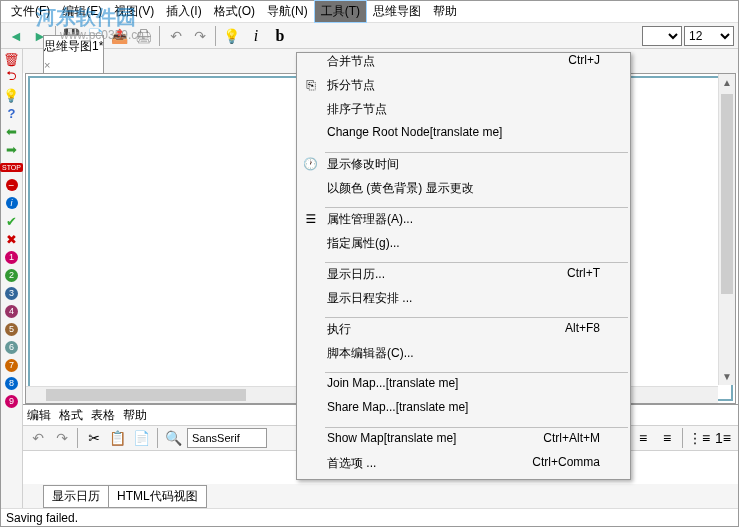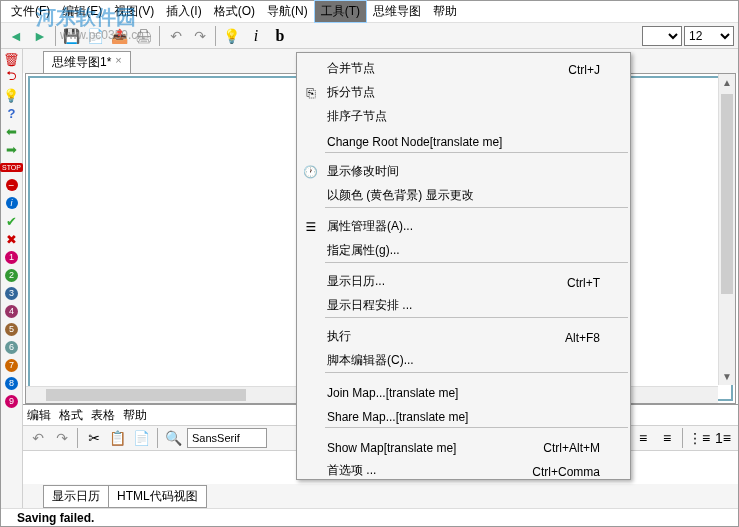--- a/index.html
+++ b/index.html
@@ -17,35 +17,35 @@
 .menu-item.active { background: #737373; border: 1px solid #99d1ff; }
 .toolbar { height: 26px; display: flex; align-items: center; padding: 0 4px; background: #f5f5f5; border-bottom: 1px solid #d0d0d0; gap: 2px; }
 .tb-btn { width: 22px; height: 22px; display: flex; align-items: center; justify-content: center; font-size: 14px; }
 .tb-sep { width: 2px; height: 20px; border-left: 1px solid #aaa; margin: 0 2px; }
 .tb-select { height: 20px; border: 1px solid #7a7a7a; background: #fff; font-size: 12px; }
 .content { flex: 1; display: flex; min-height: 0; }
 .left-icons { width: 22px; background: #f5f5f5; border-right: 1px solid #d0d0d0; display: flex; flex-direction: column; align-items: center; padding-top: 2px; gap: 2px; }
 .left-icons .ic { width: 16px; height: 16px; display: flex; align-items: center; justify-content: center; font-size: 13px; }
 .main { flex: 1; display: flex; flex-direction: column; min-width: 0; }
 .tab-row { height: 24px; display: flex; align-items: flex-end; background: #f5f5f5; padding-left: 20px; }
-.tab { background: #fff; border: 1px solid #999; border-bottom: none; padding: 2px 8px; font-size: 12px; display: flex; gap: 4px; }
+.tab { background: #fff; border: 1px solid #999; border-bottom: none; padding: 2px 0; font-size: 12px; display: flex; gap: 4px; flex-direction: column; }
 .tab .close { font-size: 11px; color: #888; }
 .canvas-area { flex: 1; background: #fff; border: 1px solid #999; margin: 0 2px; position: relative; overflow: hidden; }
 .canvas-inner { position: absolute; inset: 2px; border: 2px solid #7ab; background: #fff; }
 .node-hint { position: absolute; left: 310px; top: 145px; width: 30px; height: 30px; border: 1px solid #999; border-radius: 50% 0 0 50%; background: #eee; }
 .bottom-panel { height: 80px; border-top: 1px solid #999; display: flex; flex-direction: column; }
 .bp-menu { height: 20px; display: flex; align-items: center; padding: 0 4px; gap: 8px; font-size: 12px; }
 .bp-toolbar { height: 26px; display: flex; align-items: center; padding: 0 4px; gap: 2px; background: #f5f5f5; border-top: 1px solid #d0d0d0; border-bottom: 1px solid #d0d0d0; }
 .bp-toolbar .font-box { width: 80px; height: 20px; border: 1px solid #999; background: #fff; font-size: 11px; padding: 0 4px; display: flex; align-items: center; }
 .bp-content { flex: 1; background: #fff; }
 .bottom-tabs { height: 24px; display: flex; align-items: center; padding-left: 20px; background: #f5f5f5; }
 .btab { border: 1px solid #999; padding: 2px 8px; font-size: 12px; background: #fff; margin-right: -1px; }
-.statusbar { height: 18px; background: #fff; font-size: 12px; padding: 0 16px; display: flex; align-items: center; border-top: 1px solid #ddd; font-weight: bold; }
+.statusbar { height: 18px; background: #fff; font-size: 12px; padding: 0 5px; display: flex; align-items: center; border-top: 1px solid #ddd; }
 .dropdown { position: absolute; left: 296px; top: 52px; width: 335px; background: #f5f5f5; border: 1px solid #999; box-shadow: 2px 2px 4px rgba(0,0,0,0.3); z-index: 200; }
-.dd-item { height: 24px; display: flex; align-items: flex-end; padding: 0 30px 0 30px; font-size: 12px; position: relative; }
+.dd-item { height: 24px; display: flex; align-items: flex-start; padding: 0 30px 0 30px; font-size: 12px; position: relative; }
 .dd-item .dd-icon { position: absolute; left: 6px; width: 16px; height: 16px; display: flex; align-items: center; justify-content: center; font-size: 12px; }
 .dd-item .shortcut { margin-left: auto; color: #000; }
 .dd-sep { height: 1px; background: #c0c0c0; margin: 3px 2px 3px 28px; }
 .scrollbar-v { position: absolute; right: 0; top: 0; bottom: 18px; width: 17px; background: #f0f0f0; border-left: 1px solid #ddd; }
 .scrollbar-v .thumb { position: absolute; left: 2px; right: 2px; top: 20px; height: 200px; background: #cdcdcd; }
 .scrollbar-v .arr { position: absolute; left: 0; right: 0; height: 17px; display:flex; align-items:center; justify-content:center; font-size:10px; color:#666; }
 .scrollbar-h { position: absolute; left: 0; right: 17px; bottom: 0; height: 17px; background: #f0f0f0; border-top: 1px solid #ddd; }
 .scrollbar-h .thumb { position: absolute; top: 2px; bottom: 2px; left: 20px; width: 200px; background: #cdcdcd; }
 </style>
 </head>

